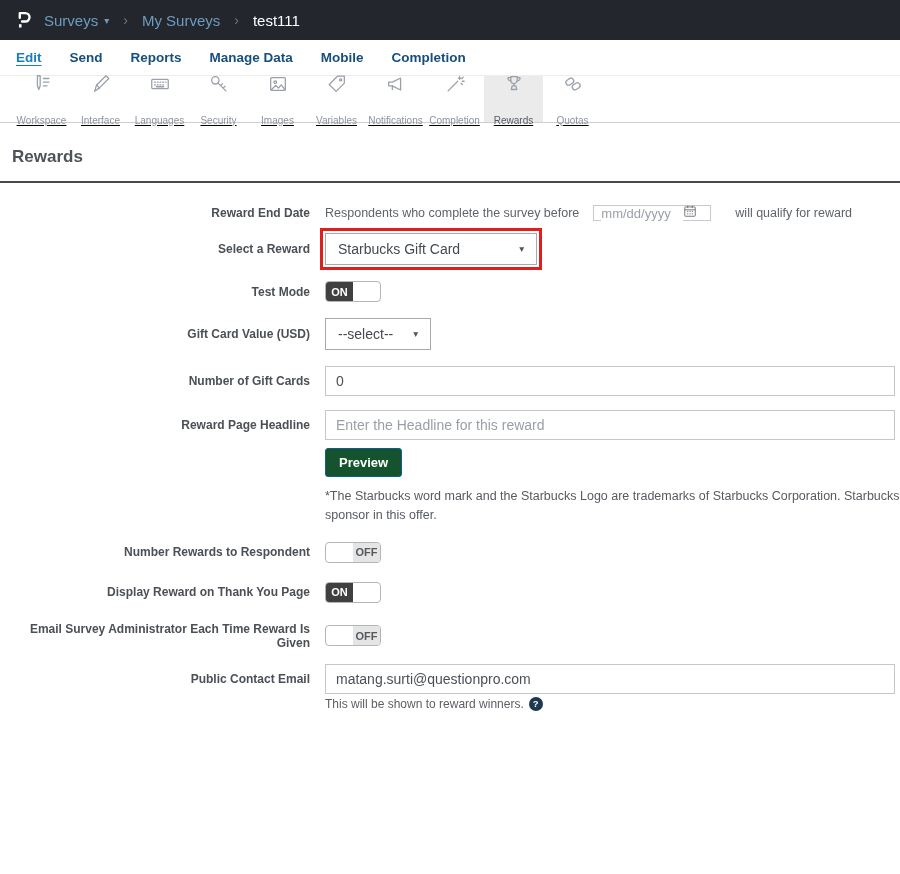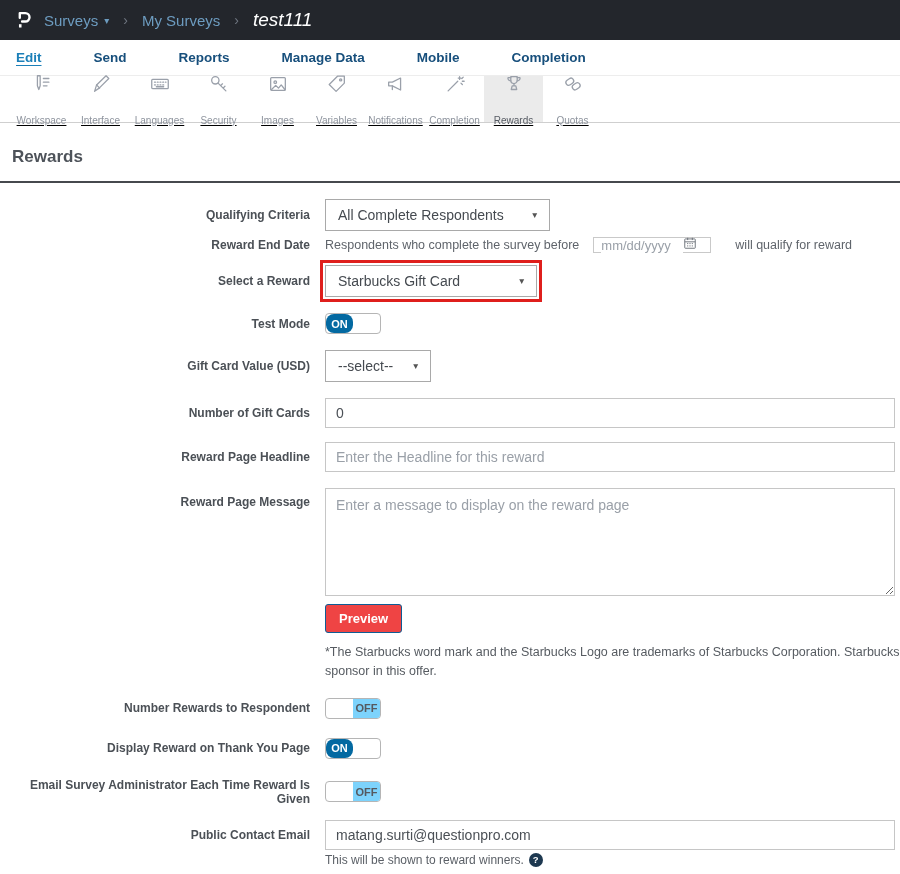--- a/index.html
+++ b/index.html
@@ -8,24 +8,24 @@
 
   
   .topbar { height: 40px; background: #23262c; display: flex; align-items: center;
     padding: 15px 12px; gap: 10px; }
   .logo { width: 22px; height: 24px; display: flex; align-items: center; }
   .crumb-app { color: #6d9cc0; font-size: 15px; cursor: pointer; display: inline-flex; align-items: center; }
   .crumb-app::after { content: "▾"; font-size: 10px; margin-left: 6px; color: #6d9cc0; }
   .crumb-sep { color: #6f7680; font-size: 14px; padding: 0 4px; }
   .crumb-sep::after { content: "›"; }
   .crumb-link { color: #6d9cc0; font-size: 15px; cursor: pointer; }
-  .crumb-current { color: #ffffff; font-size: 19px; font-style: italic; }
-
-  
-  .tabs { display: flex; align-items: center; height: 36px; padding-left: 16px; gap: 52px;
+  .crumb-current { color: #ffffff; font-size: 15px; }
+
+  
+  .tabs { display: flex; align-items: center; height: 36px; padding-left: 16px; gap: 28px;
     border-bottom: 1px solid #ededed; }
   .tab { font-size: 13.5px; font-weight: bold; color: #174f7c; cursor: pointer; }
   .tab.active { color: #1b7fb8; text-decoration: underline; text-underline-offset: 3px; }
 
   
   .toolbar { display: flex; padding-left: 12px; border-bottom: 1px solid #cfcfcf; }
   .tool { width: 59px; height: 46px; display: flex; flex-direction: column; align-items: center;
     justify-content: center; gap: 16px; cursor: pointer; text-decoration: underline; }
   .tool.selected { background: #ebebeb; }
   .tool svg { width: 24px; height: 22px; stroke: #9aa0aa; fill: none;
@@ -66,25 +66,25 @@
   .cal-icon svg { width: 14px; height: 14px; stroke: #6b7077; fill: none; stroke-width: 1.6; }
   .inline-note { font-size: 12.5px; color: #5f646b; }
   .inline-note.before { margin-right: 14px; }
   .inline-note.after { margin-left: 24px; }
 
   
   .toggle { display: inline-flex; width: 56px; height: 21px; border: 1px solid #b5b5b5;
     border-radius: 4px; overflow: hidden; cursor: pointer; background: #fff; }
   .toggle .seg { flex: 1; display: flex; align-items: center; justify-content: center;
     font-size: 11px; font-weight: bold; }
-  .toggle.on .seg:first-child { background: #0369a1; color: #fff; border-radius: 8px; }
-  .toggle.off .seg:last-child { background: #7dd3fc; color: #55595f; }
-
-  
-  .btn { background: #ef4444; border: 1px solid #0e5d95; border-radius: 3px; color: #fff;
+  .toggle.on .seg:first-child { background: #404040; color: #fff; }
+  .toggle.off .seg:last-child { background: #e5e5e5; color: #55595f; }
+
+  
+  .btn { background: #14532d; border: 1px solid #0e5d95; border-radius: 3px; color: #fff;
     font-size: 13px; font-weight: bold; padding: 6px 13px; cursor: pointer;
     font-family: "Liberation Sans", sans-serif; }
 
   .disclaimer { width: 660px; margin-left: 325px; margin-top: 10px; font-size: 12.5px;
     color: #565b61; line-height: 1.55; }
 
   .helper { margin-left: 325px; margin-top: 3px; font-size: 12px; color: #5a5f66;
     display: flex; align-items: center; gap: 5px; }
   .help-icon { width: 14px; height: 14px; border-radius: 50%; background: #1d3850;
     color: #fff; display: inline-flex; align-items: center; justify-content: center;
@@ -196,28 +196,20 @@
         </svg></span>
     <span class="tool-label">Quotas</span>
   </div>
 </div>
 
 <div class="page-title">Rewards</div>
 <div class="title-rule"></div>
 
 <div class="form">
 
-  <div class="row">
-    <div class="flabel">Qualifying Criteria</div>
-    <div class="ctrl">
-      <div class="select" style="width:225px">
-        <span>All Complete Respondents</span>
-      </div>
-    </div>
-  </div>
 
   <div class="row mt6">
     <div class="flabel">Reward End Date</div>
     <div class="ctrl">
       <span class="inline-note before">Respondents who complete the survey before</span>
       <span class="date-wrap">
         <input class="date-input" placeholder="mm/dd/yyyy" style="">
         <span class="cal-icon"><svg viewBox="0 0 24 24">
           <rect x="3" y="5" width="18" height="16" rx="1"></rect>
               <path d="M3 10h18M8 3v4M16 3v4M7 13h2M11 13h2M15 13h2M7 17h2M11 17h2M15 17h2"></path>
@@ -264,26 +256,20 @@
     </div>
   </div>
 
   <div class="row mt14">
     <div class="flabel">Reward Page Headline</div>
     <div class="ctrl">
       <input class="text" placeholder="Enter the Headline for this reward" style="">
     </div>
   </div>
 
-  <div class="row top-align mt10">
-    <div class="flabel" style="padding-top:7px">Reward Page Message</div>
-    <div class="ctrl">
-      <textarea class="msg" placeholder="Enter a message to display on the reward page" style=""></textarea>
-    </div>
-  </div>
 
   <div class="row mt8">
     <div class="flabel"></div>
     <div class="ctrl">
       <button class="btn">Preview</button>
     </div>
   </div>
 
   <div class="disclaimer">*The Starbucks word mark and the Starbucks Logo are trademarks of Starbucks Corporation. Starbucks is not a sponsor in this offer.</div>
 

